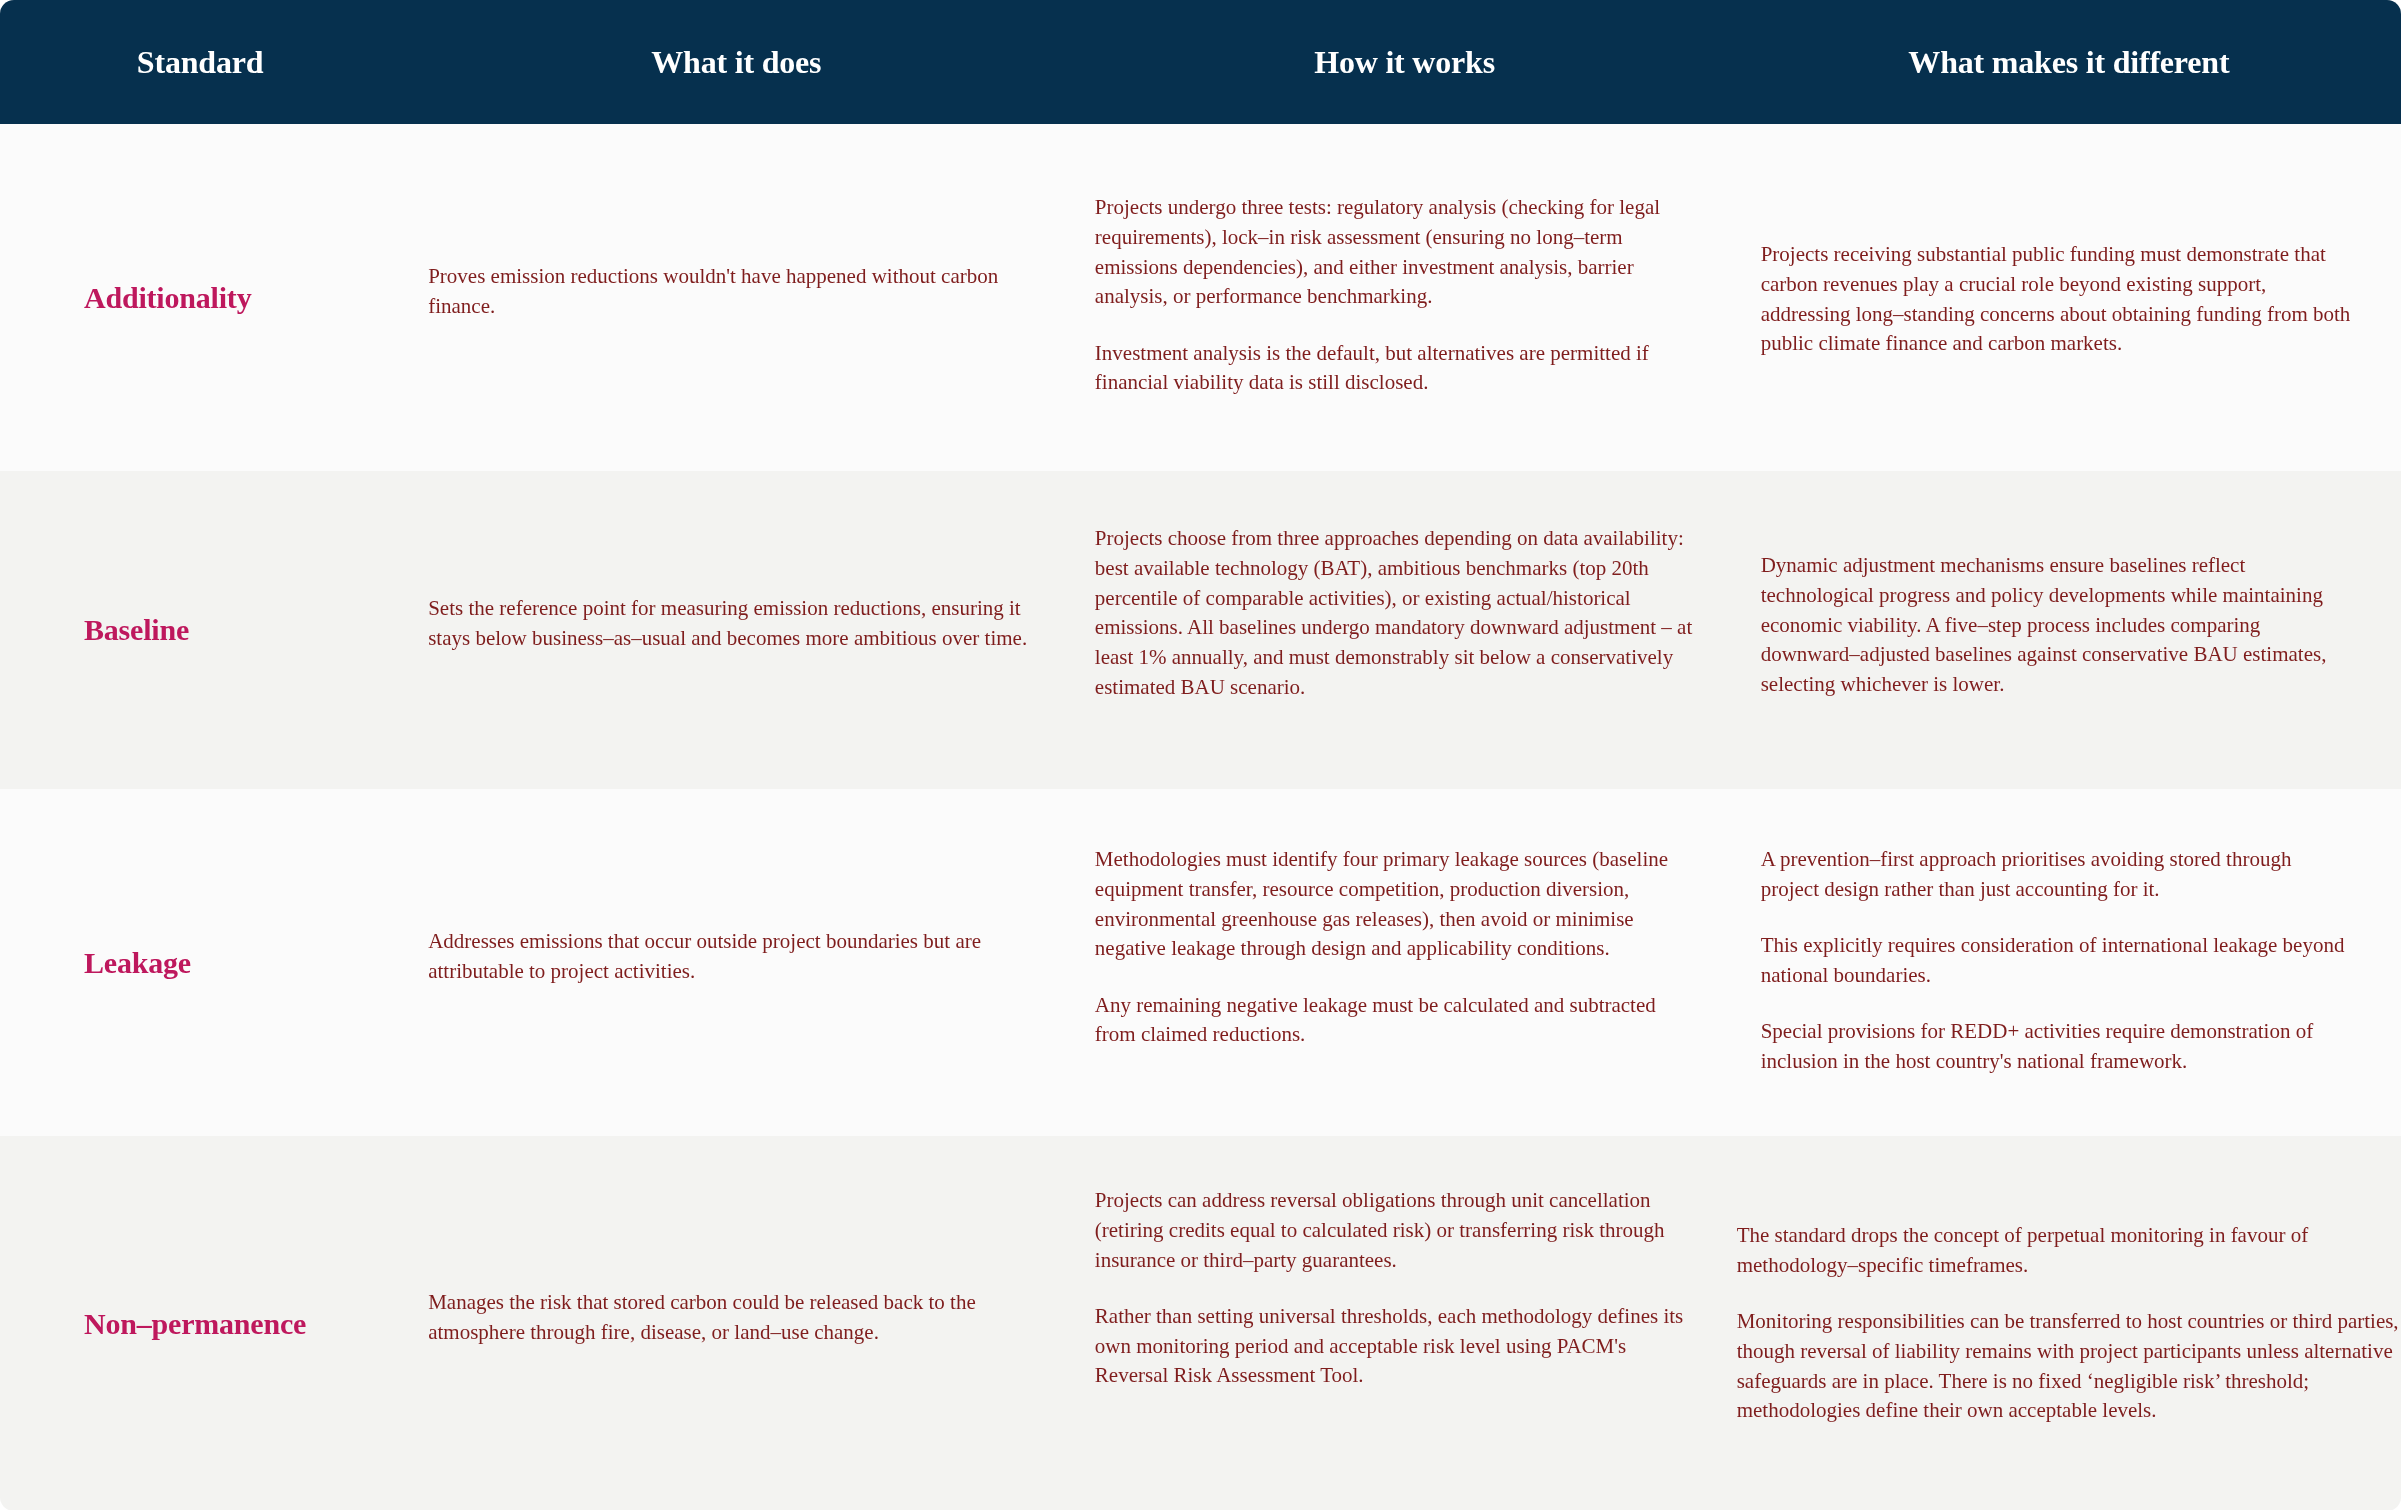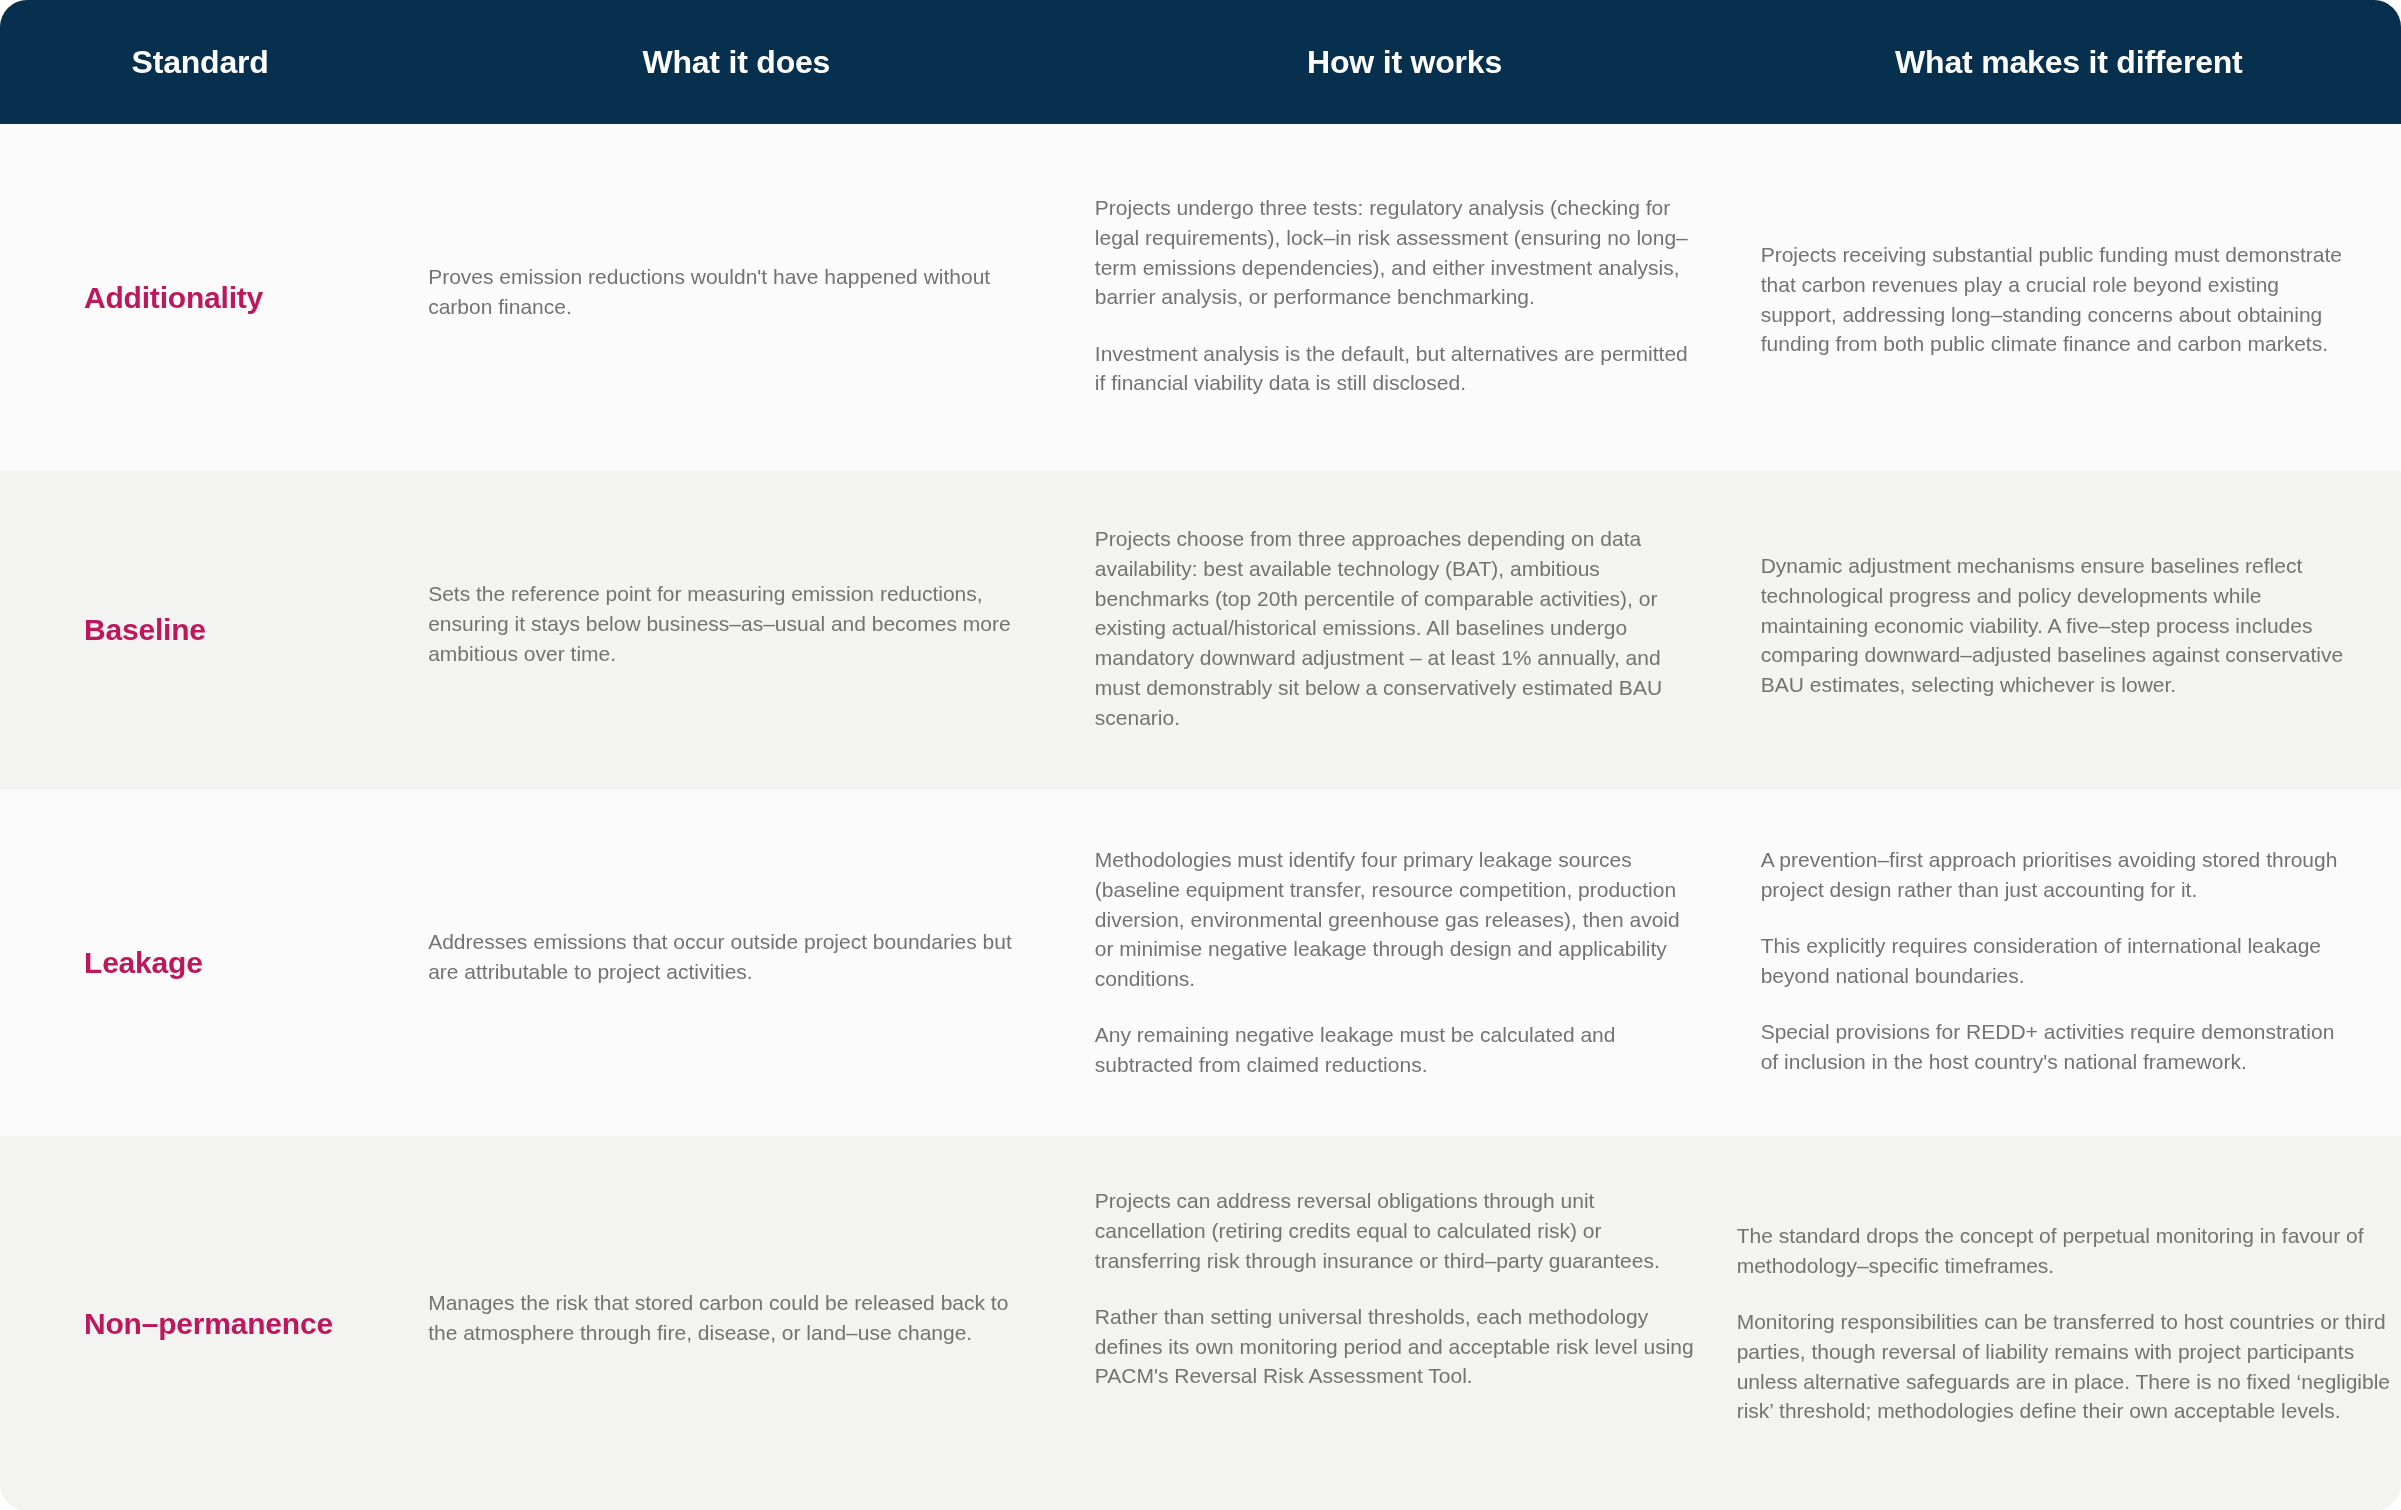--- a/index.html
+++ b/index.html
@@ -18,23 +18,24 @@
     width: 2401px;
     height: 1510px;
     box-sizing: border-box;
     overflow: hidden;
   }
 
   .comparison-table {
     width: 2401px;
     border-collapse: collapse;
     table-layout: fixed;
-    border-radius: 27px;
+    border-radius: 14px;
     overflow: hidden;
     background: #fbfbfb;
+    font-family: Liberation Serif, serif;
   }
 
   
   thead tr {
     background: #06304e;
   }
   thead th {
     color: #ffffff;
     font-size: 32px;
     font-weight: 700;
@@ -64,21 +65,21 @@
     font-weight: 700;
     color: #be185d;
     letter-spacing: -0.2px;
     padding: 32px 16px 32px 84px;
     line-height: 1.25;
   }
 
   .cell-body {
     font-size: 21px;
     line-height: 1.42;
-    color: #737373;
+    color: #7f1d1d;
     font-weight: 400;
   }
 
   .cell-what-it-does {
     padding: 20px 36px 32px 28px;
   }
   .cell-how-it-works {
     padding: 32px 40px 32px 22.4px;
     vertical-align: top;
   }

